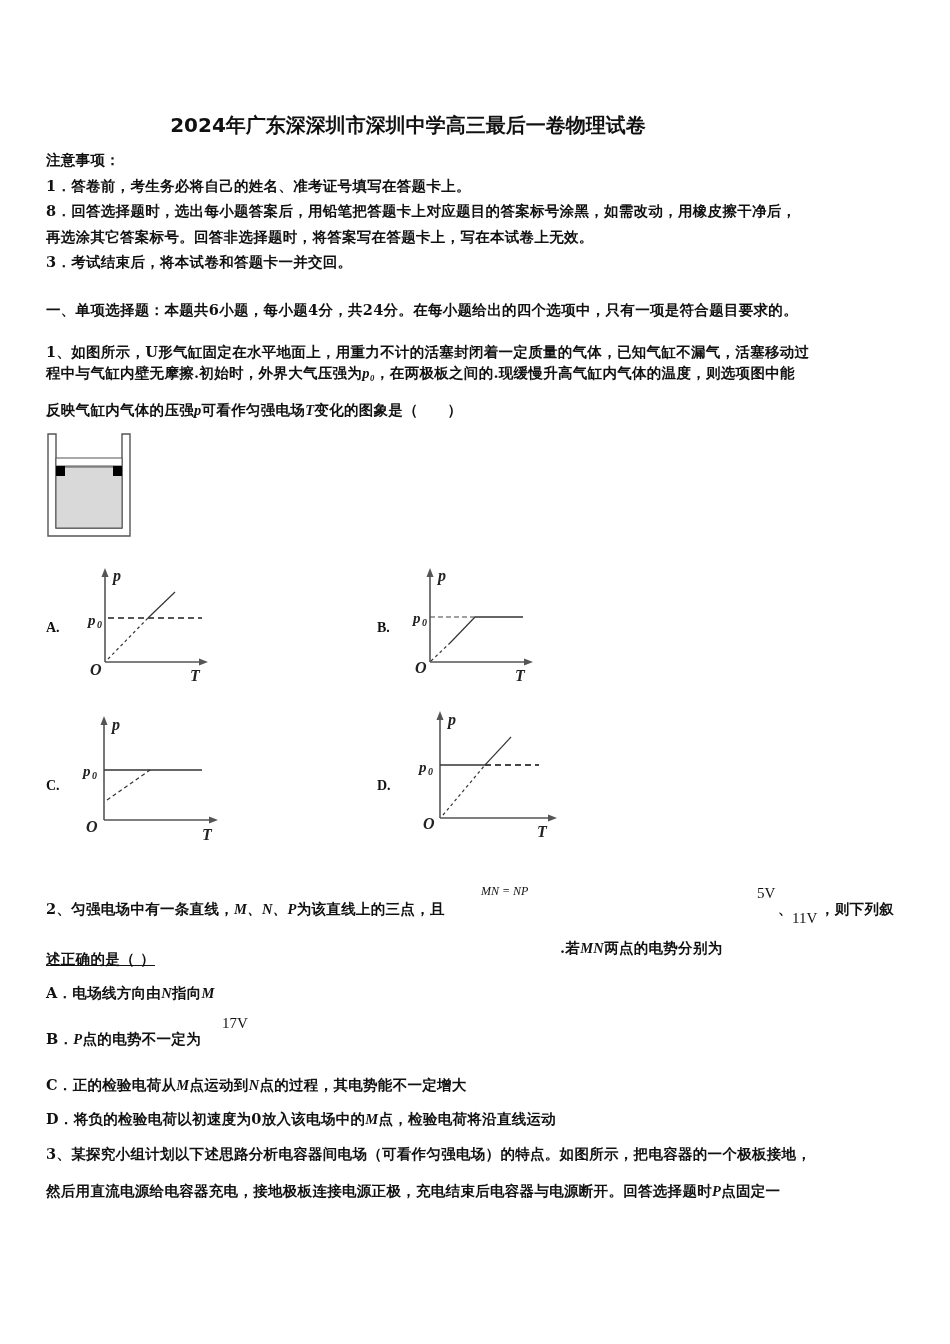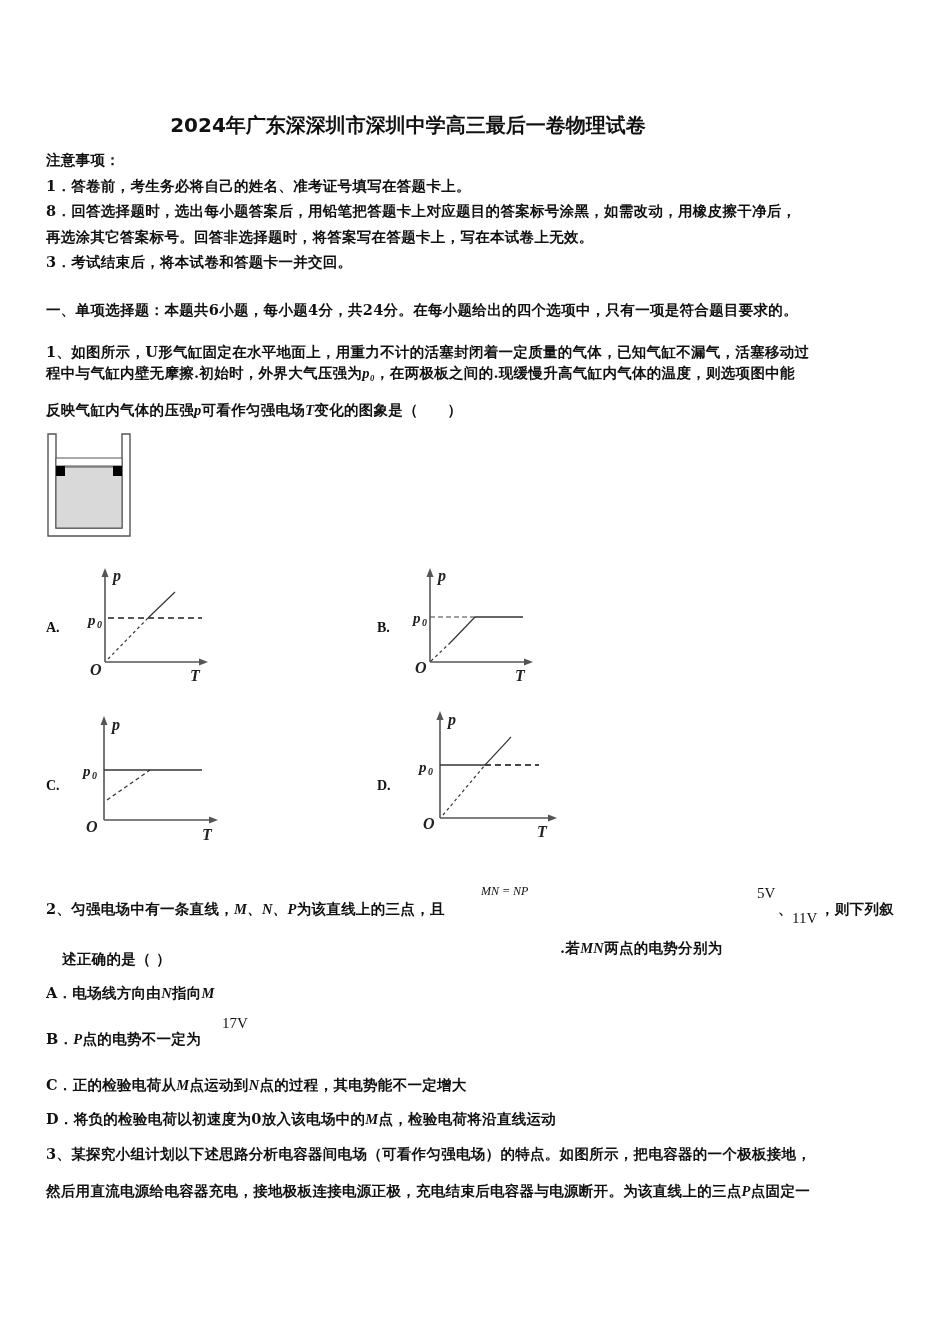--- a/index.html
+++ b/index.html
@@ -113,32 +113,32 @@
   <span>2、匀强电场中有一条直线，</span><span class="it">M、N、P</span><span>为该直线上的三点，且</span>
 </div>
 <div class="abs math" style="left:481px; top:884px;">MN = NP</div>
 <div class="abs txt" style="left:560px; top:900px;margin-top:39px;">
   <span>.若</span><span class="it">MN</span><span>两点的电势分别为</span>
 </div>
 <div class="abs sup" style="left:757px; top:885px;">5V</div>
 <div class="abs txt" style="left:778px; top:900px;">、</div>
 <div class="abs sup" style="left:792px; top:885px;margin-top:25px;">11V</div>
 <div class="abs txt" style="left:820px; top:900px;">，则下列叙</div>
-<div class="abs txt" style="left:62px; top:950px;">述正确的是（  ）</div>
+<div class="abs txt" style="left:46px; top:950px;text-decoration:underline;">述正确的是（  ）</div>
 
 <div class="abs txt" style="left:46px; top:984px;">
   <span>A．</span><span>电场线方向由</span><span class="it">N</span><span>指向</span><span class="it">M</span>
 </div>
 <div class="abs txt" style="left:46px; top:1030px;">
   <span>B．</span><span class="it">P</span><span>点的电势不一定为</span>
 </div>
 <div class="abs sup" style="left:222px; top:1015px;">17V</div>
 <div class="abs txt" style="left:46px; top:1076px;">
   <span>C．</span><span>正的检验电荷从</span><span class="it">M</span><span>点运动到</span><span class="it">N</span><span>点的过程，其电势能不一定增大</span>
 </div>
 <div class="abs txt" style="left:46px; top:1110px;text-align:center;">
   <span>D．</span><span>将负的检验电荷以初速度为</span><span>0</span><span>放入该电场中的</span><span class="it">M</span><span>点，检验电荷将沿直线运动</span>
 </div>
 
 <div class="abs txt" style="left:46px; top:1145px;">3、某探究小组计划以下述思路分析电容器间电场（可看作匀强电场）的特点。如图所示，把电容器的一个极板接地，</div>
 <div class="abs txt" style="left:46px; top:1182px;">
-  <span>然后用直流电源给电容器充电，接地极板连接电源正极，充电结束后电容器与电源断开。为该直线上的三点</span><span class="it">P</span><span>点固定一</span>
+  <span>然后用直流电源给电容器充电，接地极板连接电源正极，充电结束后电容器与电源断开。回答选择题时</span><span class="it">P</span><span>点固定一</span>
 </div>
 
 </body></html>

